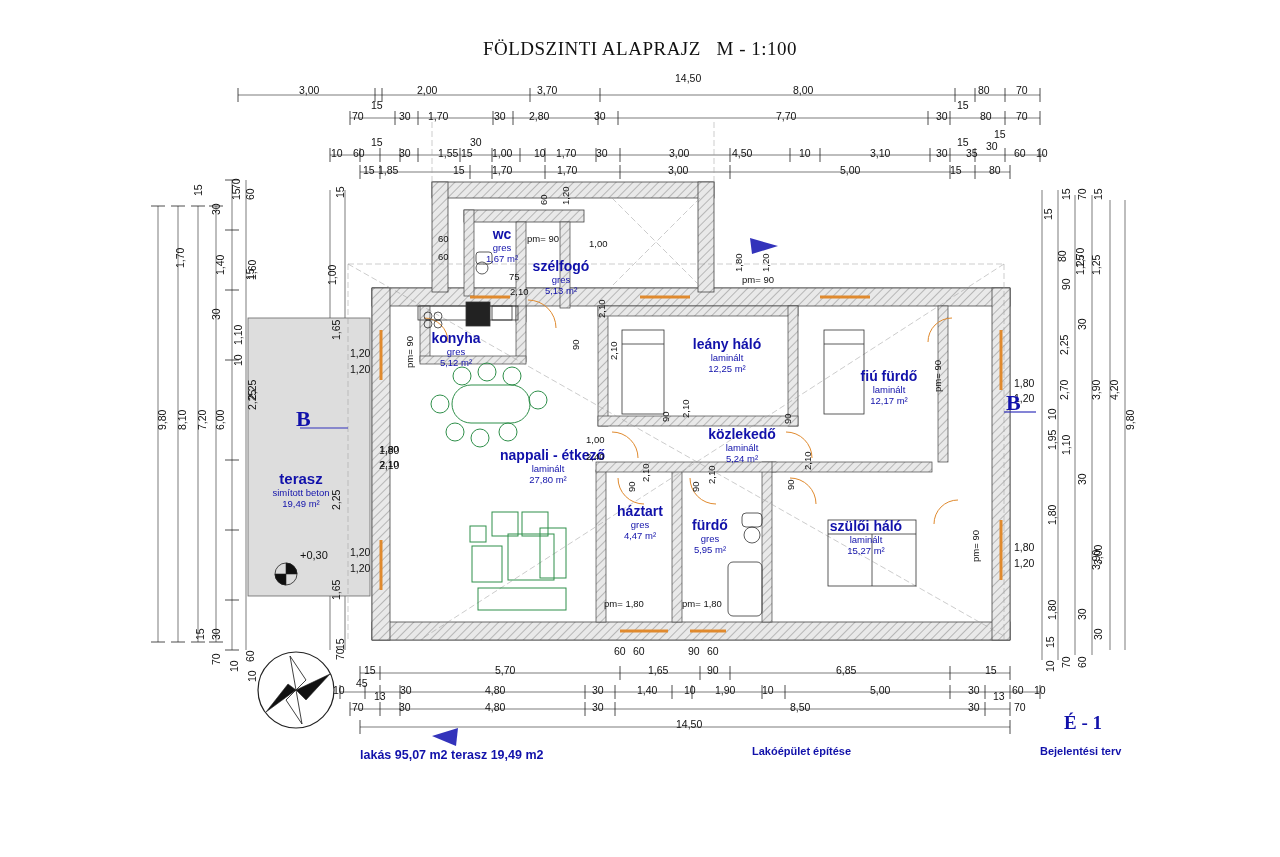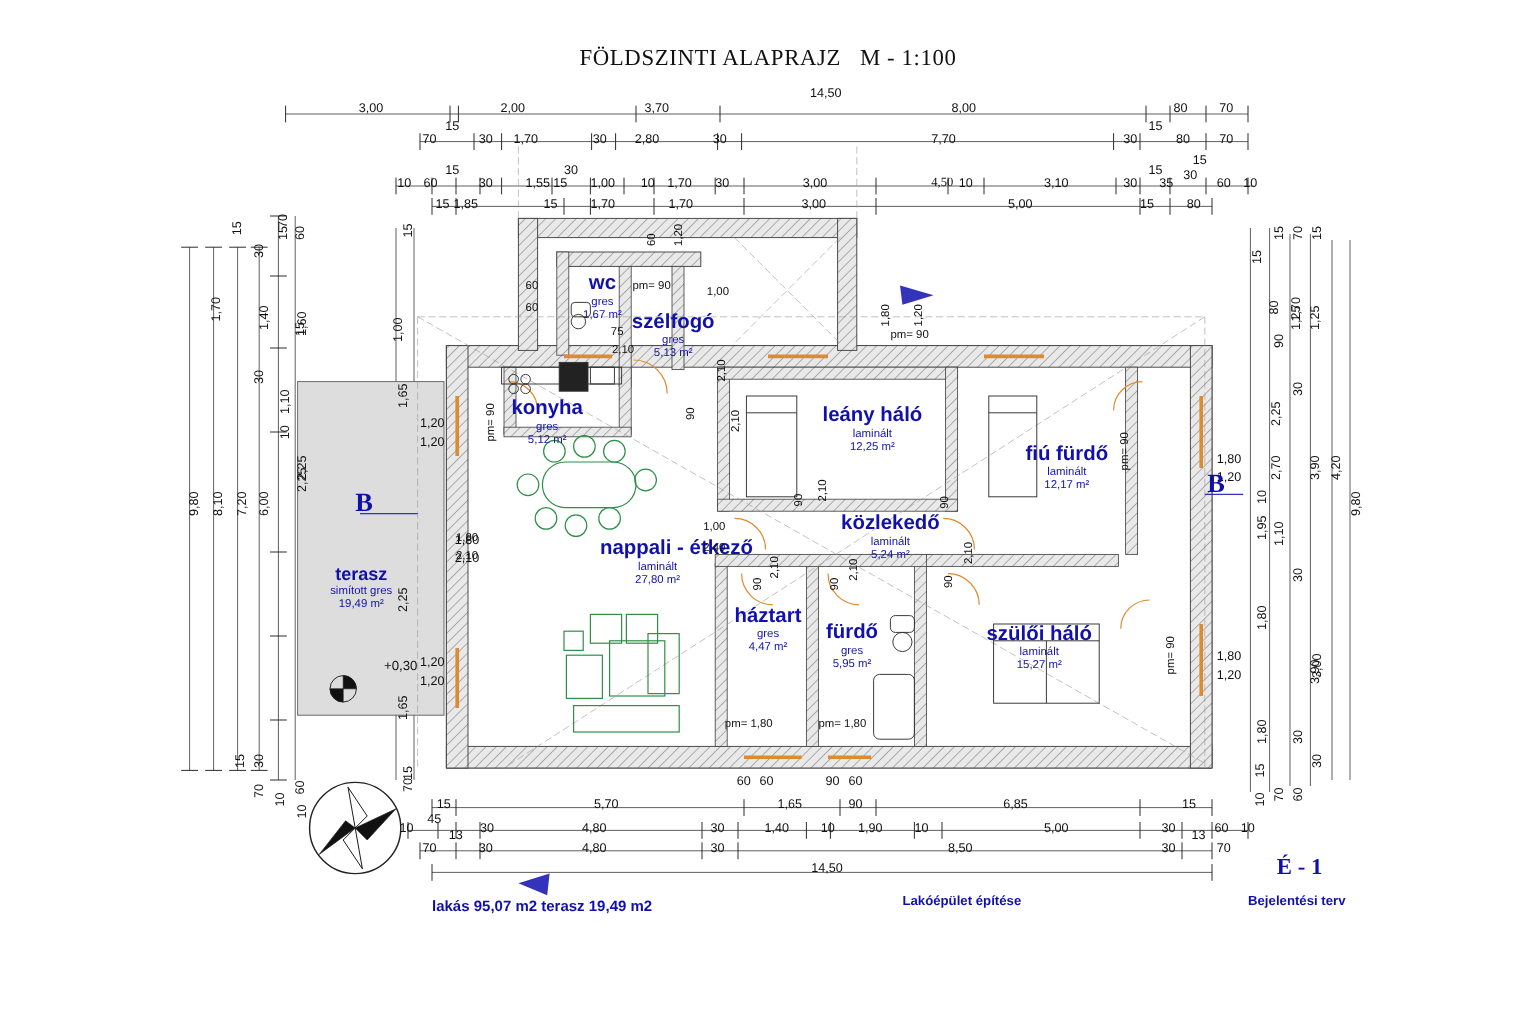--- a/index.html
+++ b/index.html
@@ -3,23 +3,23 @@
 <meta charset="utf-8">
 <style>
   html,body{margin:0;padding:0;background:#ffffff;}
   body{width:1280px;height:857px;position:relative;overflow:hidden;
        font-family:"Liberation Sans", sans-serif;color:#1a1a6e;}
   .abs{position:absolute;}
   #title{left:0;top:38px;width:1280px;text-align:center;font-family:"Liberation Serif",serif;
          font-size:19px;letter-spacing:.5px;color:#111111;white-space:pre;}
   .dim{font-size:10.5px;color:#111;white-space:nowrap;}
   .vert{transform-origin:0 0;transform:rotate(-90deg);}
-  .room{font-size:17px;font-weight:bold;color:#1111aa;text-align:center;white-space:nowrap;}
+  .room{font-size:14px;font-weight:bold;color:#1111aa;text-align:center;white-space:nowrap;}
   .roomsub{font-size:9.5px;font-weight:normal;color:#1111aa;text-align:center;white-space:nowrap;}
-  .lbl{font-size:9.5px;color:#1111aa;white-space:nowrap;margin-left:20px;}
+  .lbl{font-size:9.5px;color:#1111aa;white-space:nowrap;}
   .lblk{font-size:9.5px;color:#111;white-space:nowrap;}
   .big{font-size:22px;font-weight:bold;color:#1111aa;font-family:"Liberation Serif",serif;}
   .footer{font-size:12.5px;font-weight:bold;color:#1111aa;white-space:nowrap;}
   .footer2{font-size:11px;font-weight:bold;color:#1111aa;white-space:nowrap;}
   svg{position:absolute;left:0;top:0;}
 </style>
 </head>
 <body>
 
 <div class="abs" id="title">FÖLDSZINTI ALAPRAJZ   M - 1:100</div>
@@ -347,21 +347,21 @@
 <div class="abs dim" style="left:331px;top:147px;">10</div>
 <div class="abs dim" style="left:353px;top:147px;">60</div>
 <div class="abs dim" style="left:399px;top:147px;">30</div>
 <div class="abs dim" style="left:422px;top:147px;margin-left:16px;">1,55</div>
 <div class="abs dim" style="left:461px;top:147px;">15</div>
 <div class="abs dim" style="left:492px;top:147px;">1,00</div>
 <div class="abs dim" style="left:534px;top:147px;">10</div>
 <div class="abs dim" style="left:556px;top:147px;">1,70</div>
 <div class="abs dim" style="left:596px;top:147px;">30</div>
 <div class="abs dim" style="left:669px;top:147px;">3,00</div>
-<div class="abs dim" style="left:776px;top:147px;font-family:Liberation Serif, serif;">4,50</div>
+<div class="abs dim" style="left:732px;top:147px;">4,50</div>
 <div class="abs dim" style="left:799px;top:147px;">10</div>
 <div class="abs dim" style="left:870px;top:147px;">3,10</div>
 <div class="abs dim" style="left:936px;top:147px;">30</div>
 <div class="abs dim" style="left:966px;top:147px;">35</div>
 <div class="abs dim" style="left:986px;top:140px;">30</div>
 <div class="abs dim" style="left:1014px;top:147px;">60</div>
 <div class="abs dim" style="left:1036px;top:147px;">10</div>
 
 <div class="abs dim" style="left:363px;top:164px;">15</div>
 <div class="abs dim" style="left:378px;top:164px;">1,85</div>
@@ -547,21 +547,21 @@
 </div>
 
 <div class="abs" style="left:810px;top:518px;width:112px;">
   <div class="room">szülői háló</div>
   <div class="roomsub">laminált</div>
   <div class="roomsub">15,27 m²</div>
 </div>
 
 <div class="abs" style="left:246px;top:470px;width:110px;">
   <div class="room" style="font-size:15px;">terasz</div>
-  <div class="roomsub">simított gres</div>
+  <div class="roomsub">simított beton</div>
   <div class="roomsub">19,49 m²</div>
 </div>
 
 <div class="abs lbl" style="left:300px;top:549px;font-size:11px;color:#111;">+0,30</div>
 
 <div class="abs big" style="left:296px;top:406px;">B</div>
 <div class="abs big" style="left:1006px;top:390px;">B</div>
 
 <div class="abs lblk" style="left:527px;top:233px;">pm= 90</div>
 <div class="abs lblk" style="left:742px;top:274px;">pm= 90</div>

